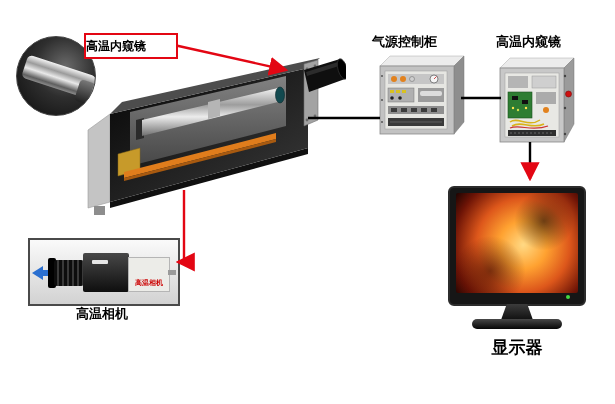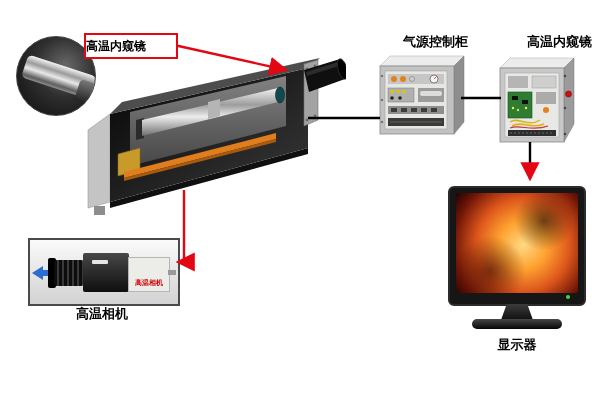--- a/index.html
+++ b/index.html
@@ -18,21 +18,21 @@
     transform:rotate(18deg);background:linear-gradient(180deg,#777,#222);}
 
   .endo-label{position:absolute;left:84px;top:33px;width:90px;height:22px;z-index:6;
     background:#fff;border:2px solid #e30613;display:flex;align-items:center;
     font-size:12px;font-weight:bold;color:#000;}
 
   .unit-svg{position:absolute;left:80px;top:48px;z-index:2;}
   .cab1-svg{position:absolute;left:376px;top:52px;z-index:2;}
   .cab2-svg{position:absolute;left:498px;top:50px;z-index:2;}
 
-  .cab-label{position:absolute;z-index:6;font-size:13px;font-weight:bold;color:#000;width:96px;text-align:right;}
+  .cab-label{position:absolute;z-index:6;font-size:13px;font-weight:bold;color:#000;width:96px;text-align:left;}
   .cab-label.air{left:372px;top:33px;}
   .cab-label.elec{left:496px;top:33px;}
 
   
   .camera-photo{position:absolute;left:28px;top:238px;width:148px;height:64px;z-index:2;
     border:2px solid #4a4a4a;background:linear-gradient(180deg,#fafafa 0%,#d2d2d2 100%);}
   .cam-arrow{position:absolute;left:2px;top:26px;width:0;height:0;
     border-top:7px solid transparent;border-bottom:7px solid transparent;border-right:11px solid #2a6fd0;}
   .cam-arrow-tail{position:absolute;left:12px;top:30px;width:7px;height:6px;background:#2a6fd0;}
   .cam-ring{position:absolute;left:18px;top:18px;width:8px;height:30px;background:#000;border-radius:2px;}
@@ -56,21 +56,21 @@
     background:
       radial-gradient(circle at 72% 28%, rgba(0,0,0,.55) 0%, rgba(0,0,0,0) 26%),
       radial-gradient(circle at 28% 78%, rgba(50,8,0,.6) 0%, rgba(0,0,0,0) 30%),
       radial-gradient(circle at 55% 52%, #ffd984 0%, #ffa231 28%, #dd571b 55%, #6e1406 82%, #1d0301 100%);}
   .mon-led{position:absolute;left:118px;top:109px;width:4px;height:4px;border-radius:50%;background:#43d943;}
   .mon-neck{position:absolute;left:53px;top:118px;width:32px;height:16px;
     background:linear-gradient(180deg,#3c3c3c,#101010);clip-path:polygon(18% 0,82% 0,100% 100%,0 100%);}
   .mon-base{position:absolute;left:24px;top:133px;width:90px;height:10px;border-radius:5px/50%;
     background:linear-gradient(180deg,#484848,#060606);}
   .monitor-label{position:absolute;left:477px;top:336px;width:80px;text-align:center;z-index:6;
-    font-size:13px;font-weight:bold;color:#000;}
+    font-size:17px;font-weight:bold;color:#000;}
 </style>
 </head>
 <body>
 
 <div class="canvas">
 
   <svg class="overlay" viewBox="0 0 615 404">
     <defs>
       <marker id="ar" markerWidth="8" markerHeight="8" refX="7" refY="4" orient="auto">
         <path d="M0,0 L8,4 L0,8 Z" fill="#e30613"></path>

